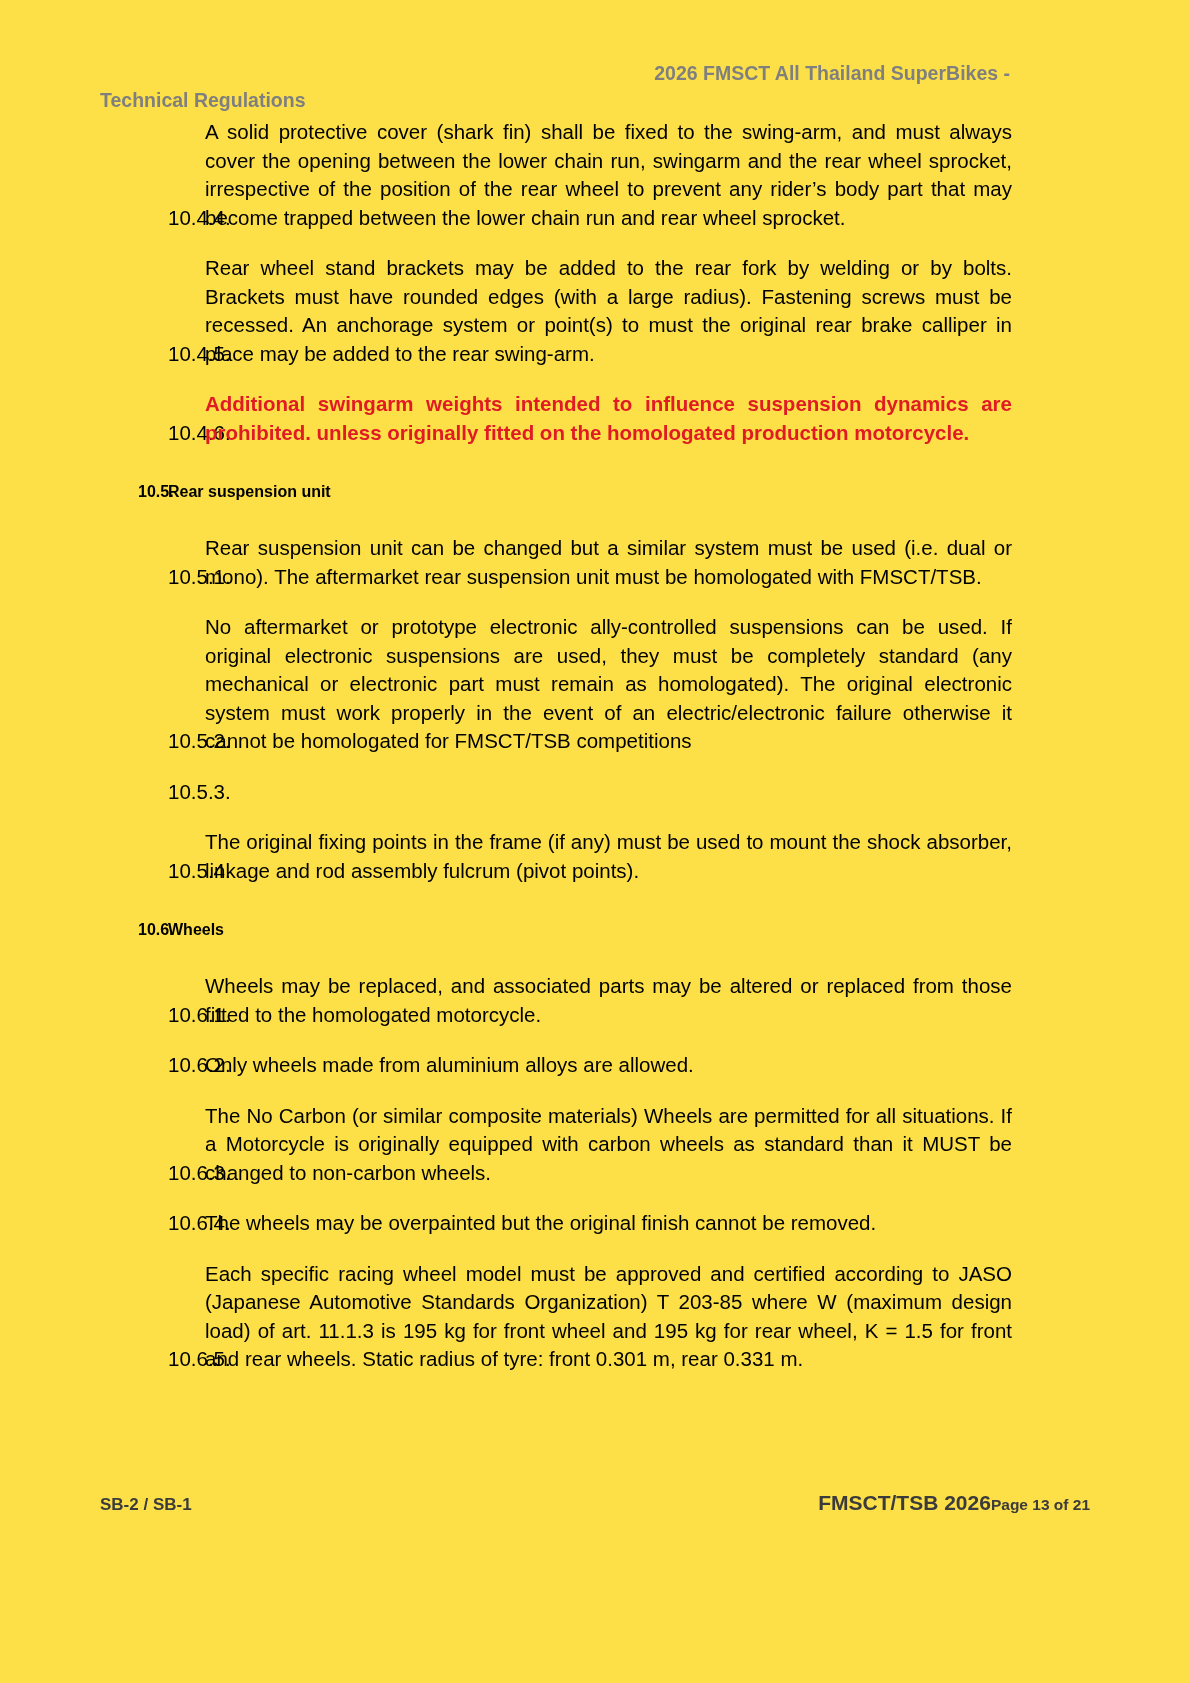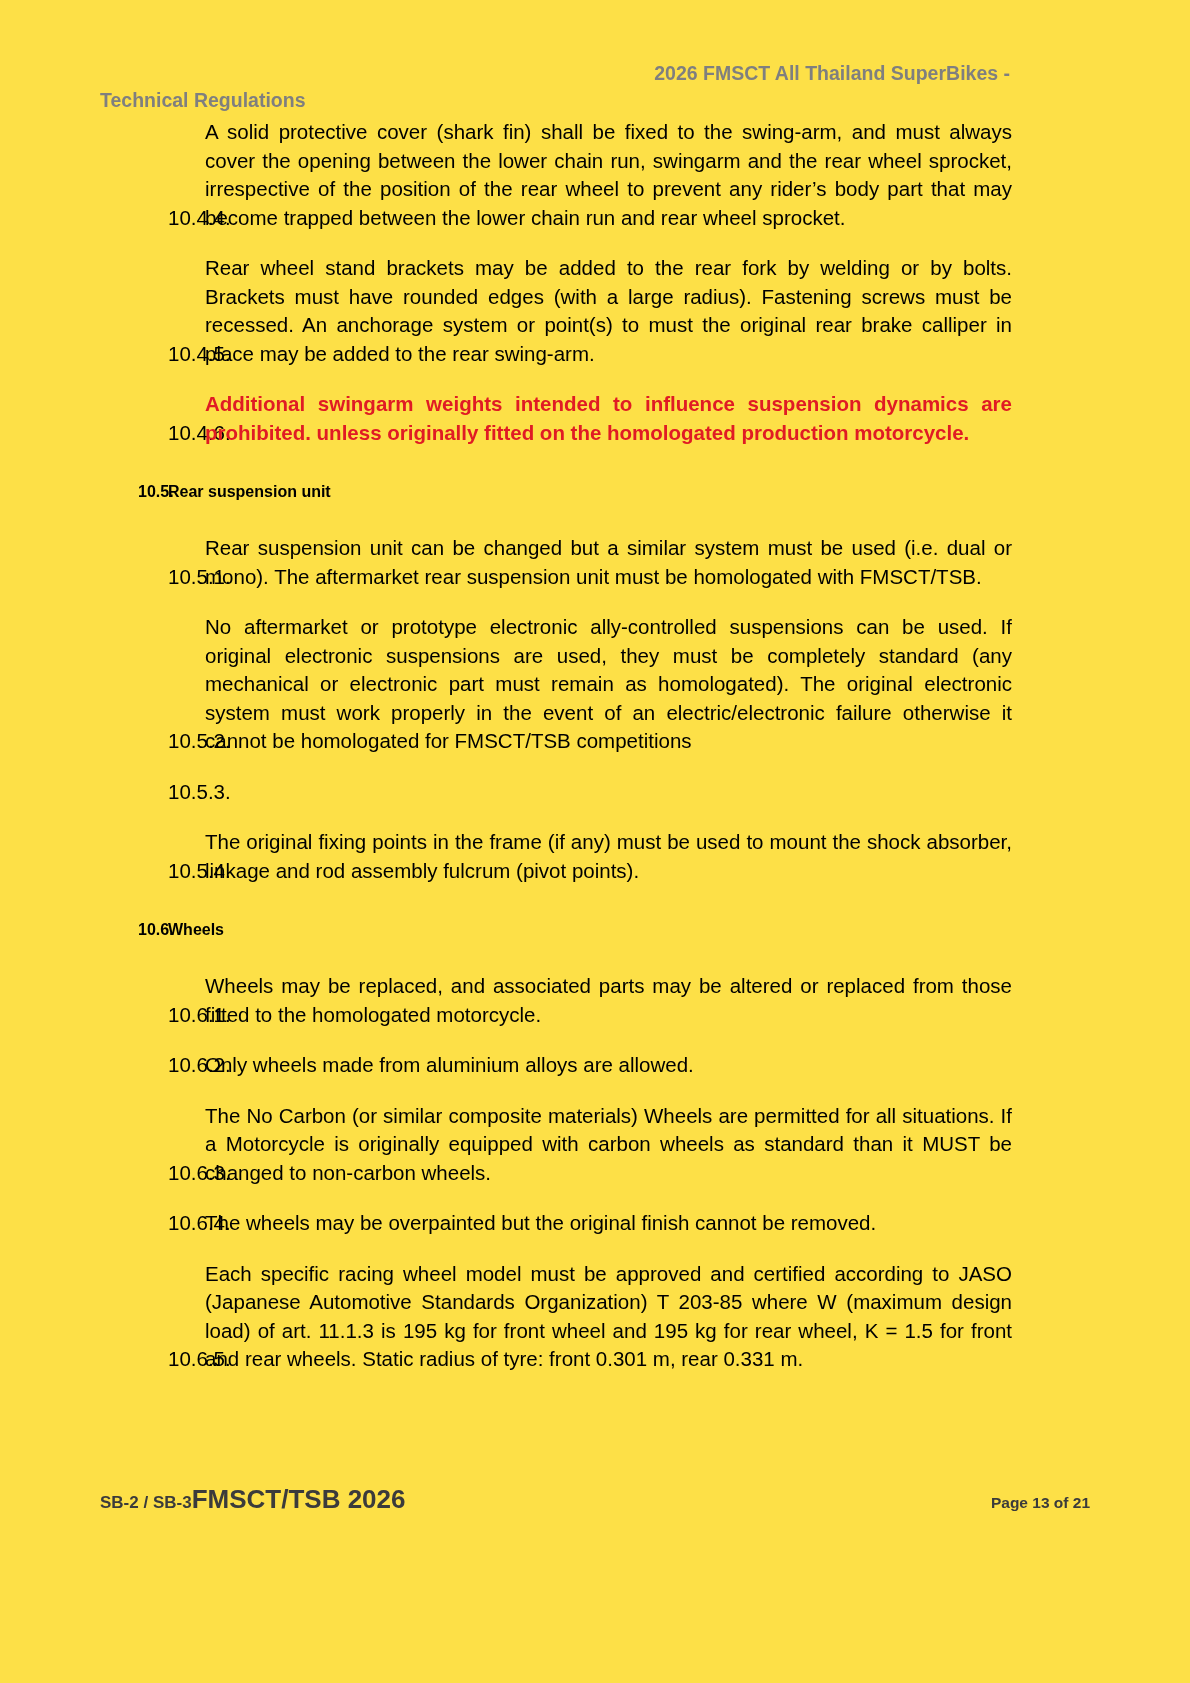--- a/index.html
+++ b/index.html
@@ -106,23 +106,23 @@
     align-items: baseline;
     justify-content: space-between;
     font-weight: bold;
     color: #3b3b3b;
   }
   .foot-left {
     font-size: 17px;
     flex: 0 0 auto;
   }
   .foot-center {
-    font-size: 26px;
+    font-size: 21px;
     flex: 1 1 auto;
-    text-align: left;
+    text-align: right;
   }
   .foot-right {
     font-size: 15.5px;
     flex: 0 0 auto;
     text-align: right;
   }
 </style>
 </head>
 <body>
 
@@ -200,18 +200,18 @@
     </div>
 
     <div class="clause">
       <div class="clause-num">10.6.5.</div>
       <div class="clause-body">Each specific racing wheel model must be approved and certified according to JASO (Japanese Automotive Standards Organization) T 203-85 where W (maximum design load) of art. 11.1.3 is 195 kg for front wheel and 195 kg for rear wheel, K = 1.5 for front and rear wheels. Static radius of tyre: front 0.301 m, rear 0.331 m.</div>
     </div>
 
   </div>
 
   <div class="doc-footer">
-    <div class="foot-left">SB-2 / SB-3</div>
+    <div class="foot-left">SB-2 / SB-1</div>
     <div class="foot-center">FMSCT/TSB 2026</div>
     <div class="foot-right">Page 13 of 21</div>
   </div>
 
 </div>
 
 </body></html>

